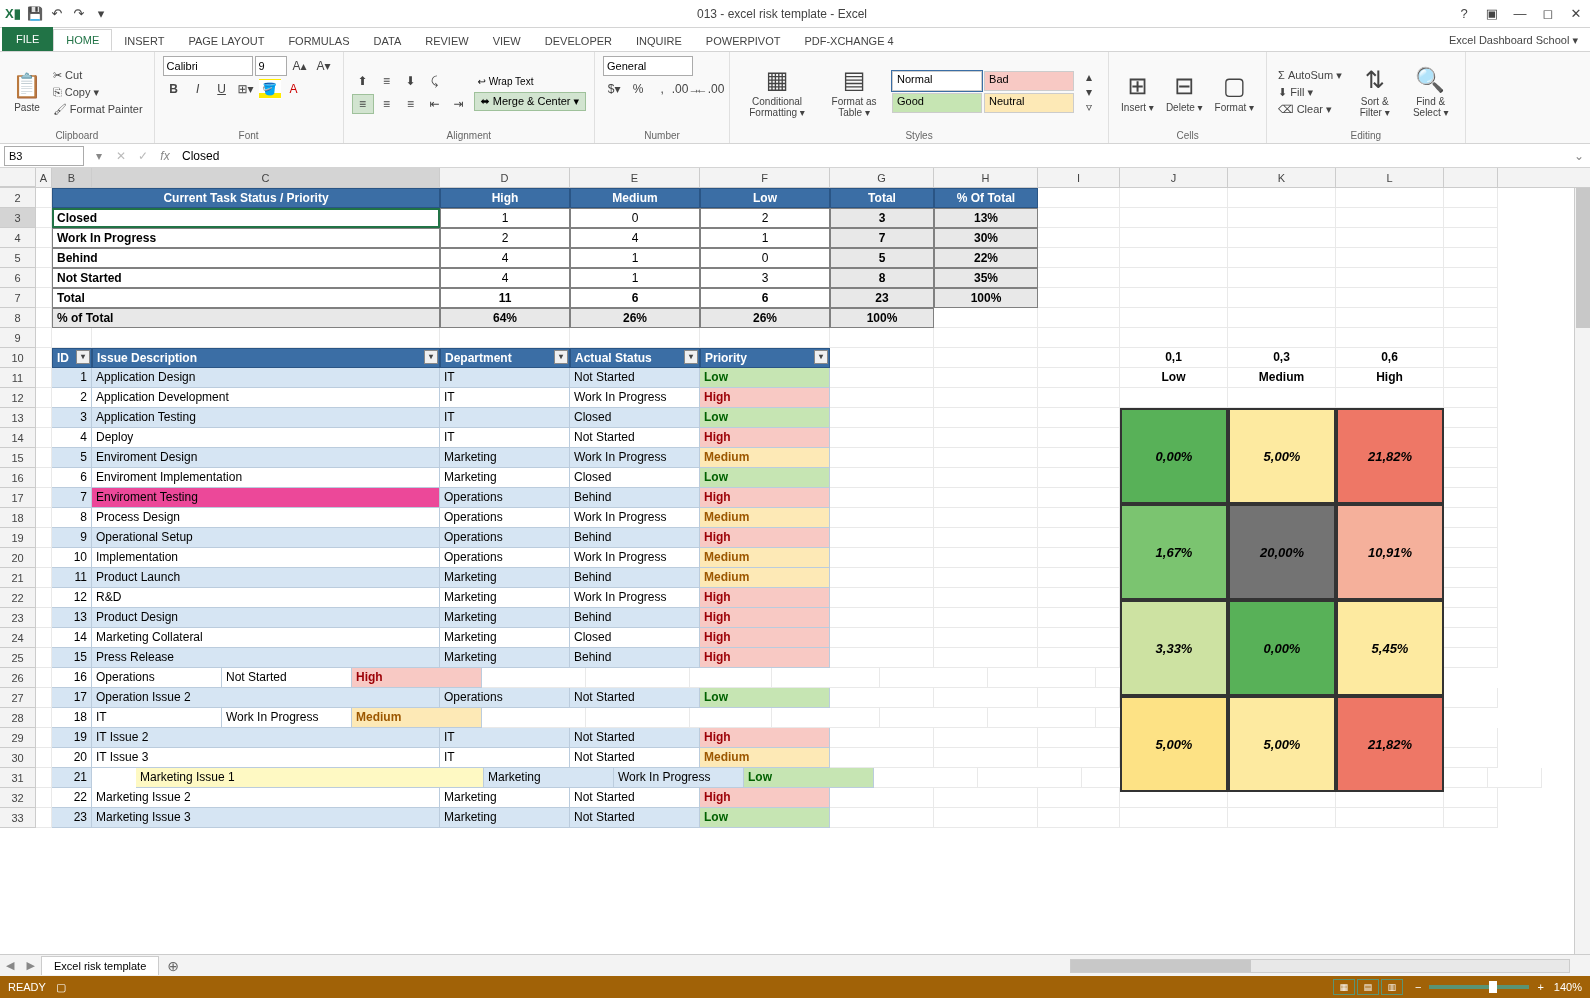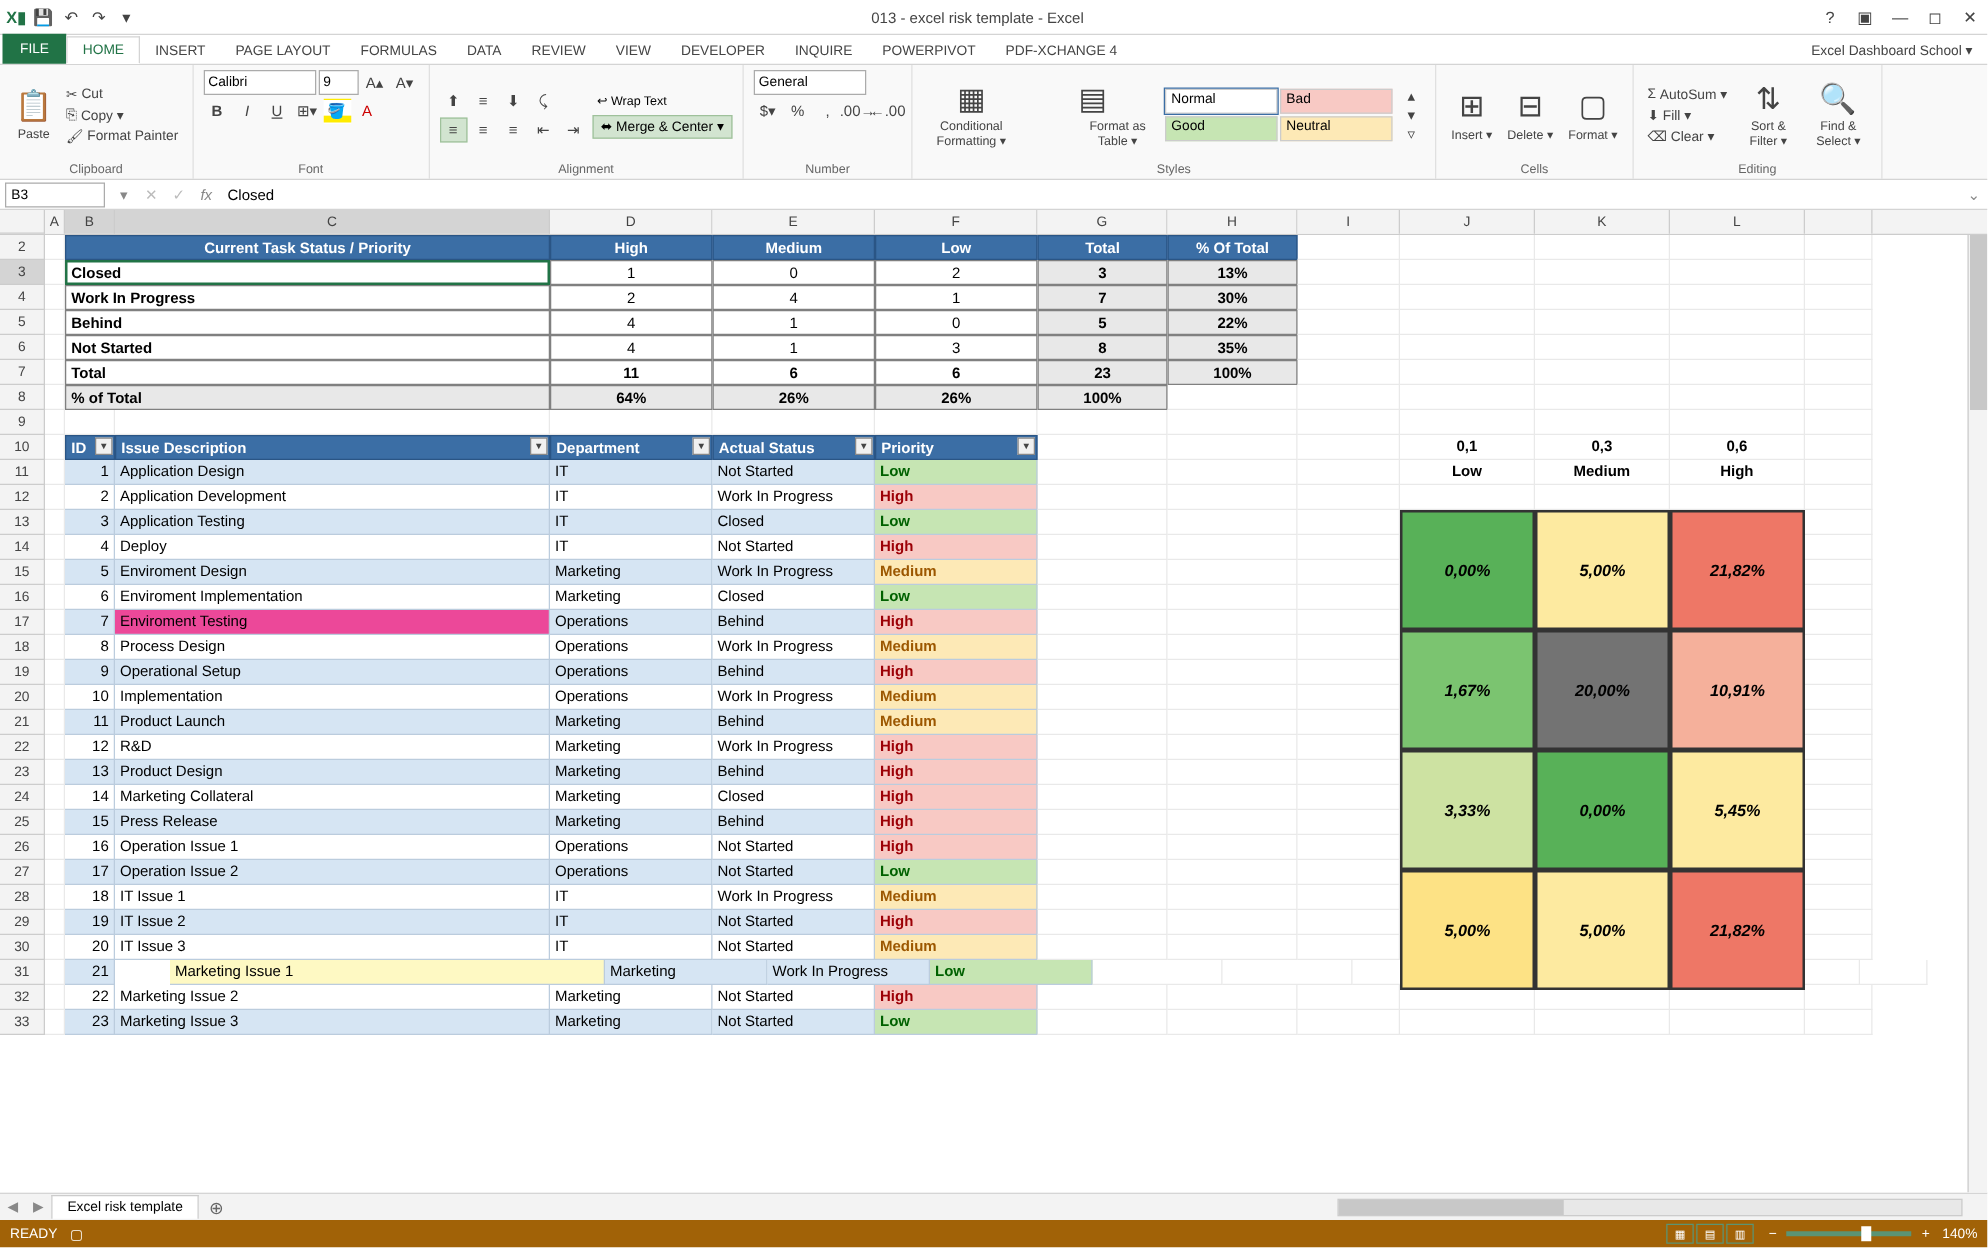--- a/index.html
+++ b/index.html
@@ -230,21 +230,21 @@
   </div>
 
   <div class="ribbon-group" style="flex:0 0 auto;">
     <div class="ribbon-group-body">
       <div class="rb-btn">
           <span class="big">▦</span>
           <span style="max-width:70px;text-align:center;">Conditional Formatting ▾</span>
         </div>
       <div class="rb-btn">
           <span class="big">▤</span>
-          <span style="max-width:60px;text-align:center;margin-left:40px;">Format as Table ▾</span>
+          <span style="max-width:60px;text-align:center;">Format as Table ▾</span>
         </div>
       <div class="styles-gallery">
         <div class="style-cell sn" style="outline:1px solid #3b6ea5;">Normal</div>
         <div class="style-cell sb">Bad</div>
         <div class="style-cell sg">Good</div>
         <div class="style-cell sne">Neutral</div>
       </div>
       <div style="display:flex;flex-direction:column;gap:1px;">
         <span class="rb-icon-btn" style="height:14px;">▴</span>
         <span class="rb-icon-btn" style="height:14px;">▾</span>
@@ -703,21 +703,20 @@
         <div class="cell cI"></div>
         <div class="cell cJ"></div>
         <div class="cell cK"></div>
         <div class="cell cL"></div>
         <div class="cell cM"></div>
       </div>
       <div class="row">
         <div class="rh ">26</div>
         <div class="cell cA"></div>
         <div class="cell cB t2-cell t2-id" style="">16</div>
-        <div class="cell cC t2-cell" style="">Operation Issue 1</div>
         <div class="cell cD t2-cell" style="">Operations</div>
         <div class="cell cE t2-cell" style="">Not Started</div>
         <div class="cell cF t2-cell pri-High">High</div>
         <div class="cell cG"></div>
         <div class="cell cH"></div>
         <div class="cell cI"></div>
         <div class="cell cJ"></div>
         <div class="cell cK"></div>
         <div class="cell cL"></div>
         <div class="cell cM"></div>
@@ -735,21 +734,20 @@
         <div class="cell cI"></div>
         <div class="cell cJ"></div>
         <div class="cell cK"></div>
         <div class="cell cL"></div>
         <div class="cell cM"></div>
       </div>
       <div class="row">
         <div class="rh ">28</div>
         <div class="cell cA"></div>
         <div class="cell cB t2-cell t2-id" style="">18</div>
-        <div class="cell cC t2-cell" style="">IT Issue 1</div>
         <div class="cell cD t2-cell" style="">IT</div>
         <div class="cell cE t2-cell" style="">Work In Progress</div>
         <div class="cell cF t2-cell pri-Medium">Medium</div>
         <div class="cell cG"></div>
         <div class="cell cH"></div>
         <div class="cell cI"></div>
         <div class="cell cJ"></div>
         <div class="cell cK"></div>
         <div class="cell cL"></div>
         <div class="cell cM"></div>

